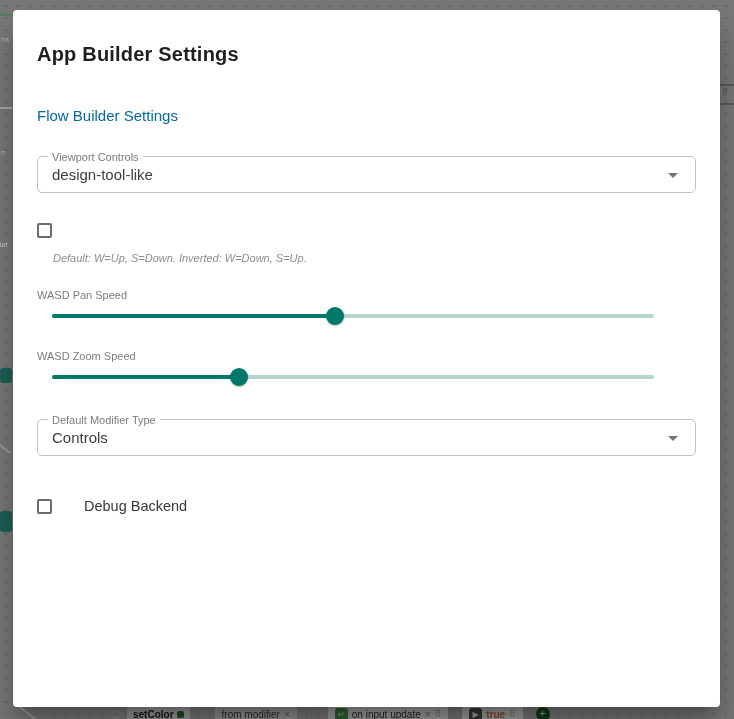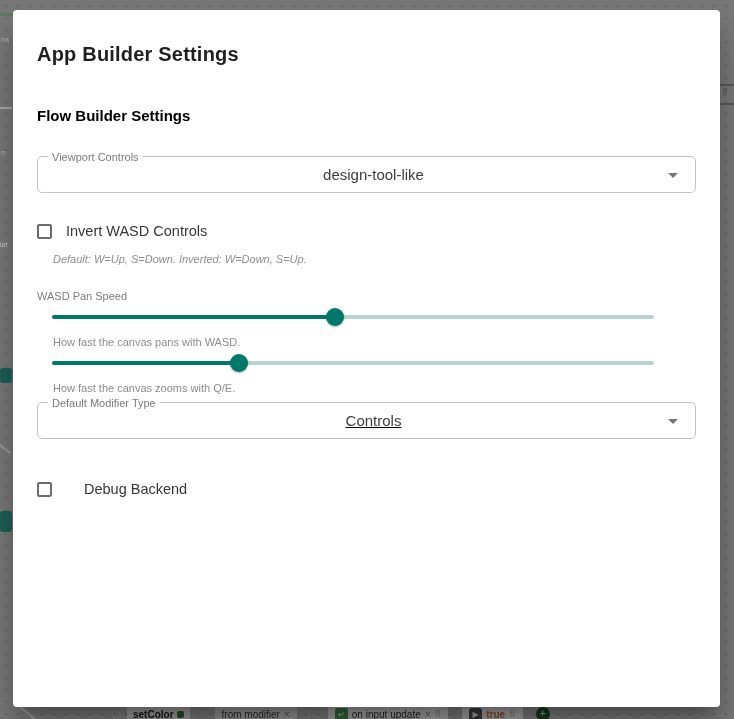--- a/index.html
+++ b/index.html
@@ -61,31 +61,31 @@
   }
 
   
   .dialog {
     position: absolute; left: 13px; top: 10px; width: 707px; height: 697px;
     background: #ffffff; border-radius: 4px; padding: 24px 24px 0 24px;
     box-shadow: 0 11px 15px -7px rgba(0,0,0,.3), 0 24px 38px 3px rgba(0,0,0,.22);
     overflow: hidden;
   }
   .dlg-title { font-size: 20px; font-weight: 700; color: #1f1f1f; margin-top: 9px; letter-spacing: .2px; }
-  .section-heading { font-size: 15px; font-weight: 700; color: #000000; }
+  .section-heading { font-size: 15px; font-weight: 400; color: #0369a1; }
   .h-flow { margin-top: 41px; }
   .h-dev  { margin-top: 23px; }
 
   .field {
     position: relative; height: 37px; border: 1px solid #c3c3c3; border-radius: 5px;
-    display: flex; align-items: center; cursor: pointer; justify-content: center;
+    display: flex; align-items: center; cursor: pointer;
   }
   .f1 { margin-top: 32px; }
   .f2 { margin-top: 20px; }
-  .f3 { margin-top: 8px; text-decoration: underline; }
+  .f3 { margin-top: 33px; }
   .field-label {
     position: absolute; top: -6px; left: 10px; background: #fff; padding: 0 4px;
     font-size: 11px; color: #7b7b7b; line-height: 12px;
   }
   .field-value { font-size: 15px; color: #3d3d3d; padding-left: 14px; }
   .select-arrow {
     position: absolute; right: 17px; top: 16px;
     width: 0; height: 0; border-left: 5px solid transparent;
     border-right: 5px solid transparent; border-top: 5px solid #757575;
   }
@@ -183,40 +183,38 @@
 
   <div class="field f1">
     <span class="field-label">Viewport Controls</span>
     <span class="field-value">design-tool-like</span>
     <span class="select-arrow"></span>
   </div>
 
 
   <div class="check-row cr1">
     <span class="checkbox"></span>
-    <span class="check-label">Invert WASD Controls</span>
   </div>
   <div class="hint hint-check">Default: W=Up, S=Down. Inverted: W=Down, S=Up.</div>
 
   <div class="slider-label">WASD Pan Speed</div>
   <div class="slider">
     <div class="track">
       <div class="fill" style="width: 47%;"></div>
     </div>
     <div class="thumb" style="left: 47%;"></div>
   </div>
-  <div class="hint hint-slider">How fast the canvas pans with WASD.</div>
-
+
+  <div class="slider-label">WASD Zoom Speed</div>
   <div class="slider">
     <div class="track">
       <div class="fill" style="width: 31%;"></div>
     </div>
     <div class="thumb" style="left: 31%;"></div>
   </div>
-  <div class="hint hint-slider">How fast the canvas zooms with Q/E.</div>
 
   <div class="field f3">
     <span class="field-label">Default Modifier Type</span>
     <span class="field-value">Controls</span>
     <span class="select-arrow"></span>
   </div>
 
 
   <div class="check-row cr2">
     <span class="checkbox"></span>

